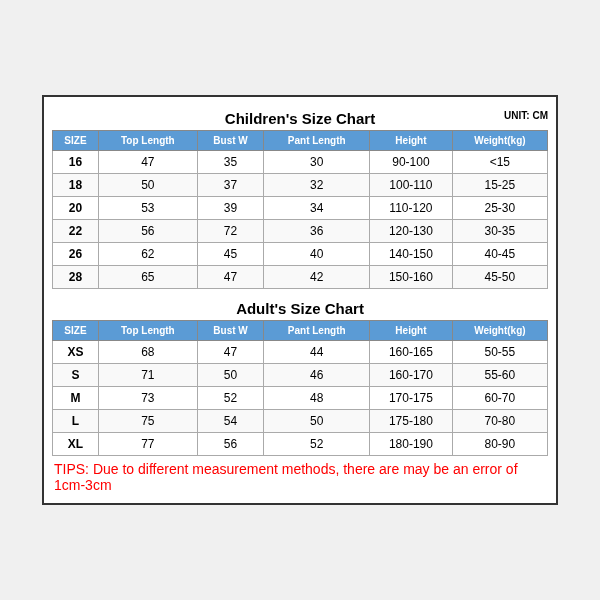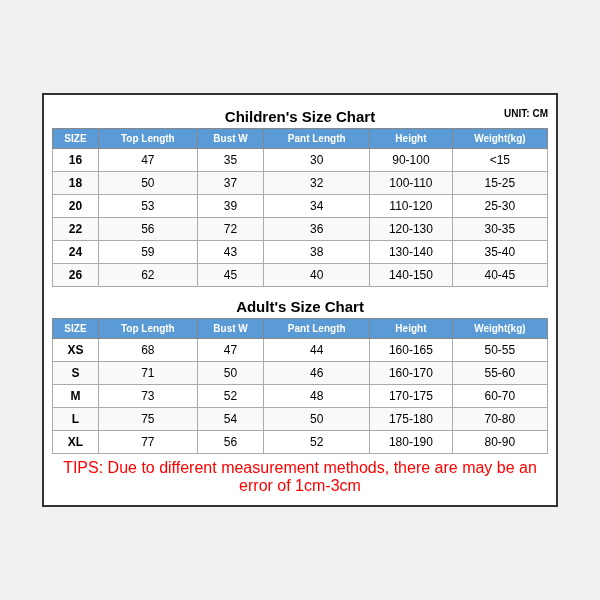--- a/index.html
+++ b/index.html
@@ -55,23 +55,23 @@
     tr:nth-child(even) td {
       background-color: #f9f9f9;
     }
     tr:nth-child(odd) td {
       background-color: #ffffff;
     }
     td.size-col {
       font-weight: bold;
     }
     .tips {
-      text-align: center;
+      text-align: left;
       color: red;
-      font-size: 16px;
+      font-size: 14px;
       padding: 5px 2px 2px 2px;
     }
     .section-gap {
       height: 6px;
     }
   </style>
 </head>
 <body>
 
 <div class="chart-container">
@@ -118,34 +118,34 @@
         </tr>
         <tr>
           <td class="size-col">22</td>
           <td>56</td>
           <td>72</td>
           <td>36</td>
           <td>120-130</td>
           <td>30-35</td>
         </tr>
         <tr>
-          <td class="size-col">24</td>
-          <td>59</td>
-          <td>43</td>
-          <td>38</td>
-          <td>130-140</td>
-          <td>35-40</td>
-        </tr>
-        <tr>
           <td class="size-col">26</td>
           <td>62</td>
           <td>45</td>
           <td>40</td>
           <td>140-150</td>
           <td>40-45</td>
+        </tr>
+        <tr>
+          <td class="size-col">28</td>
+          <td>65</td>
+          <td>47</td>
+          <td>42</td>
+          <td>150-160</td>
+          <td>45-50</td>
         </tr>
       </tbody>
   </table>
 
   <div class="section-gap"></div>
 
   <div class="section-title">
     <span>Adult's Size Chart</span>
   </div>
   <table>

